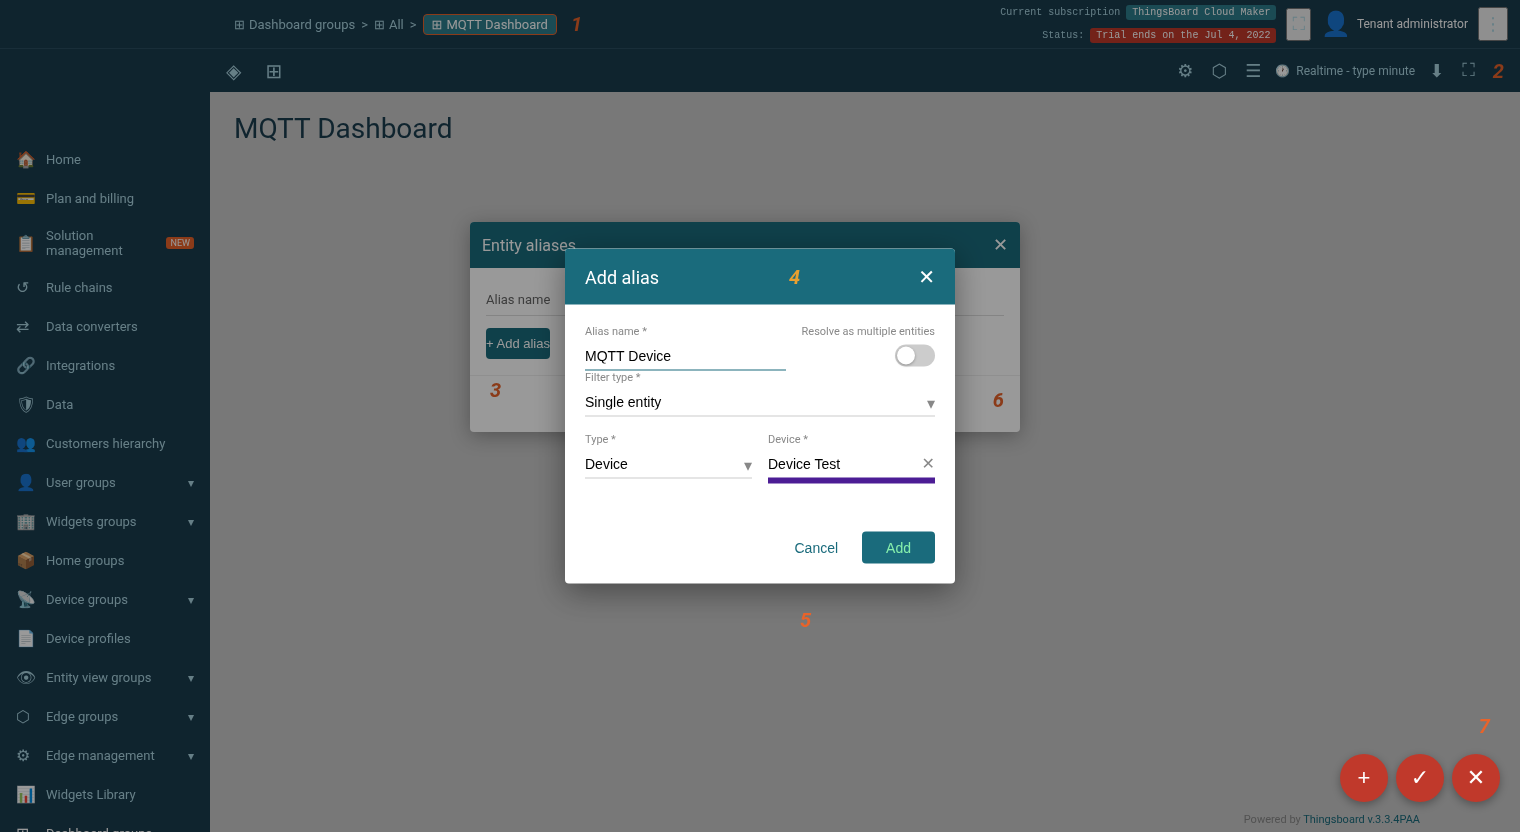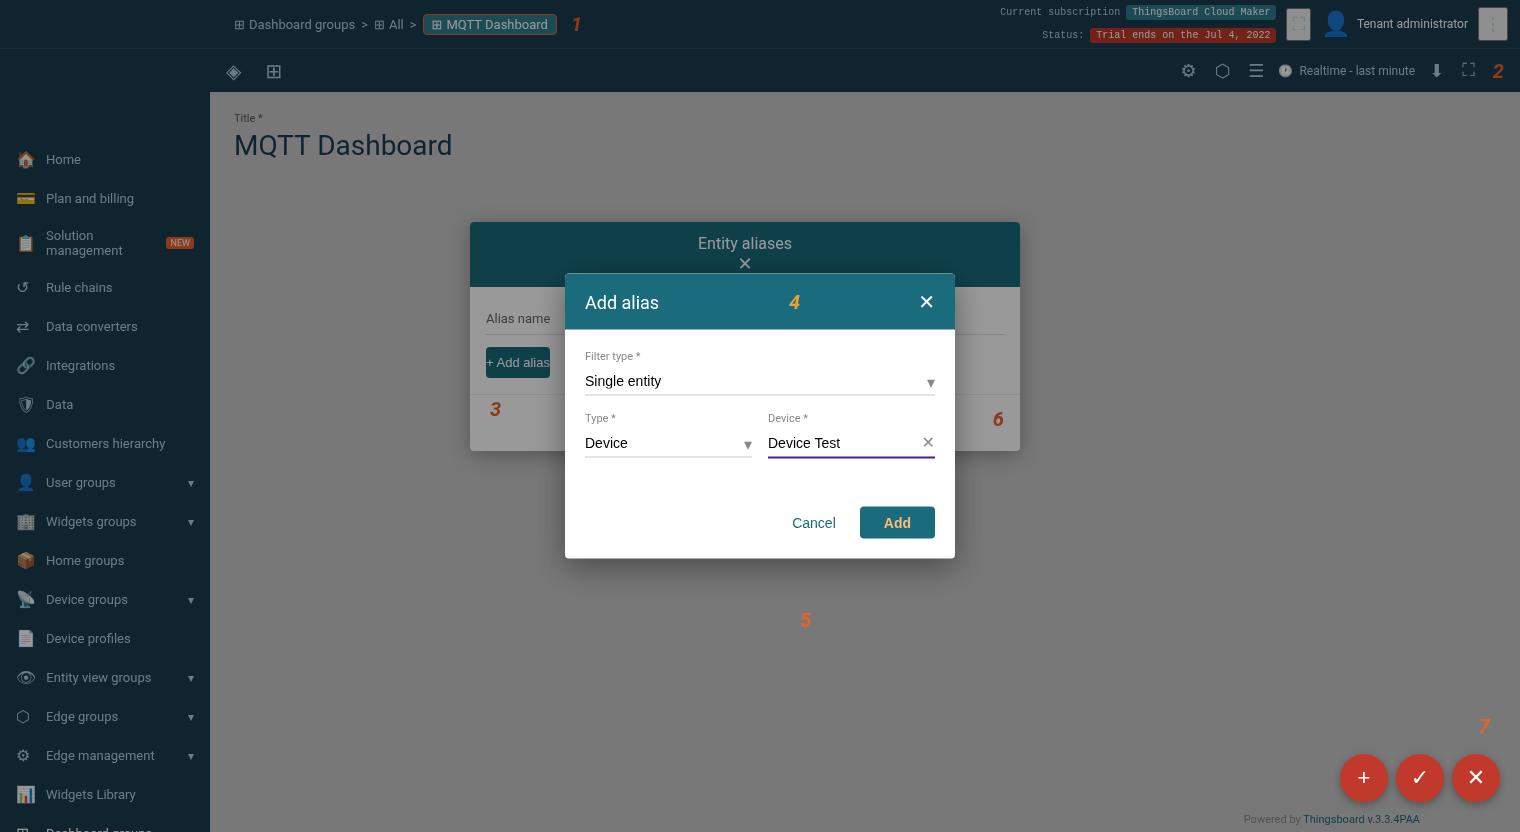--- a/index.html
+++ b/index.html
@@ -209,21 +209,20 @@
       overflow: hidden;
     }
     .panel-header {
       background: #1a6b7c;
       color: white;
       padding: 12px 12px;
       font-size: 16px;
       display: flex;
       align-items: center;
       justify-content: space-between;
-      flex-direction: column;
     }
     .panel-body {
       padding: 16px;
     }
     .panel-table-header {
       display: flex;
       padding: 8px 0;
       border-bottom: 1px solid #ddd;
       font-size: 13px;
       color: #666;
@@ -391,21 +390,21 @@
     }
     .form-two-col .form-row {
       flex: 1;
     }
     .device-input-wrap {
       position: relative;
     }
     .device-input {
       width: 100%;
       border: none;
-      border-bottom: 2px solid #4c1d95;
+      border-bottom: 6px solid #4c1d95;
       padding: 6px 24px 6px 0;
       font-size: 14px;
       outline: none;
       background: transparent;
     }
     .device-clear {
       position: absolute;
       right: 0;
       top: 4px;
       background: none;
@@ -425,26 +424,26 @@
       border: none;
       color: #1a6b7c;
       padding: 8px 16px;
       cursor: pointer;
       font-size: 14px;
       font-weight: 500;
     }
     .btn-modal-add {
       background: #1a6b7c;
       border: none;
-      color: #fdba74;
+      color: #86efac;
       padding: 8px 24px;
       border-radius: 4px;
       cursor: pointer;
       font-size: 14px;
-      font-weight: 700;
+      font-weight: 400;
     }
 
     
     .fab-area {
       position: fixed;
       bottom: 30px;
       right: 20px;
       display: flex;
       gap: 8px;
       z-index: 400;
@@ -633,31 +632,30 @@
 
 <div class="sub-navbar" style="position:fixed; top:48px; left:0; right:0; z-index:199; background:#1a3c4e; height:44px; display:flex; align-items:center; padding:0 16px 0 226px;">
   <button class="sub-nav-icon" style="background:none;border:none;color:#aad4e0;font-size:20px;cursor:pointer;">◈</button>
   <button class="sub-nav-icon" style="background:none;border:none;color:#aad4e0;font-size:20px;cursor:pointer;margin-left:8px;">⊞</button>
   <div class="sub-nav-right" style="margin-left:auto; display:flex; align-items:center; gap:10px;">
     <button class="sub-nav-btn" style="background:none;border:none;color:#aad4e0;font-size:18px;cursor:pointer;">⚙</button>
     <button class="sub-nav-btn" style="background:none;border:none;color:#aad4e0;font-size:18px;cursor:pointer;">⬡</button>
     <button class="sub-nav-btn" style="background:none;border:none;color:#aad4e0;font-size:18px;cursor:pointer;">☰</button>
     <div class="realtime-btn">
       <span>🕐</span>
-      <span>Realtime - last minute</span>
+      <span>Realtime - type minute</span>
     </div>
     <button class="sub-nav-btn" style="background:none;border:none;color:#aad4e0;font-size:18px;cursor:pointer;">⬇</button>
     <button class="sub-nav-btn" style="background:none;border:none;color:#aad4e0;font-size:18px;cursor:pointer;">⛶</button>
 
     <span class="annotation-num" style="color:#e8632a; font-size:20px; font-weight:bold; font-style:italic; margin-left:4px;">2</span>
   </div>
 </div>
 
 <div class="main-content" style="margin-top:92px;">
-  <div class="page-title-small">Title *</div>
   <div class="page-title">MQTT Dashboard</div>
 
   <div class="entity-alias-panel">
     <div class="panel-header">
       <span>Entity aliases</span>
       <button style="background:none;border:none;color:white;font-size:18px;cursor:pointer;">✕</button>
     </div>
     <div class="panel-body">
       <div class="panel-table-header">
         <span>Alias name</span>
@@ -679,20 +677,30 @@
 
 <div class="modal">
   <div class="modal-header">
     <span>Add alias</span>
 
     <span class="annotation-num" style="margin-left:12px; color:#e8a030; font-size:20px; font-weight:bold; font-style:italic;">4</span>
     <button class="modal-close">✕</button>
   </div>
   <div class="modal-body">
 
+    <div class="form-row-split">
+      <div class="form-row-left">
+        <label class="form-label">Alias name *</label>
+        <input class="form-input" type="text" value="MQTT Device" style="">
+      </div>
+      <div class="form-row-right" style="padding-left:16px; min-width:140px;">
+        <span class="resolve-label" style="text-align:right;line-height:1.3;">Resolve as multiple entities</span>
+        <div class="toggle"></div>
+      </div>
+    </div>
 
     <div class="form-row">
       <label class="form-label">Filter type *</label>
       <div class="form-select-wrap">
         <select class="form-select"><option>Single entity</option><option>Entity list</option><option>Entity type</option><option>Asset type</option><option>Device type</option></select>
         <span class="select-arrow">▾</span>
       </div>
     </div>
 
     <div class="form-two-col">

